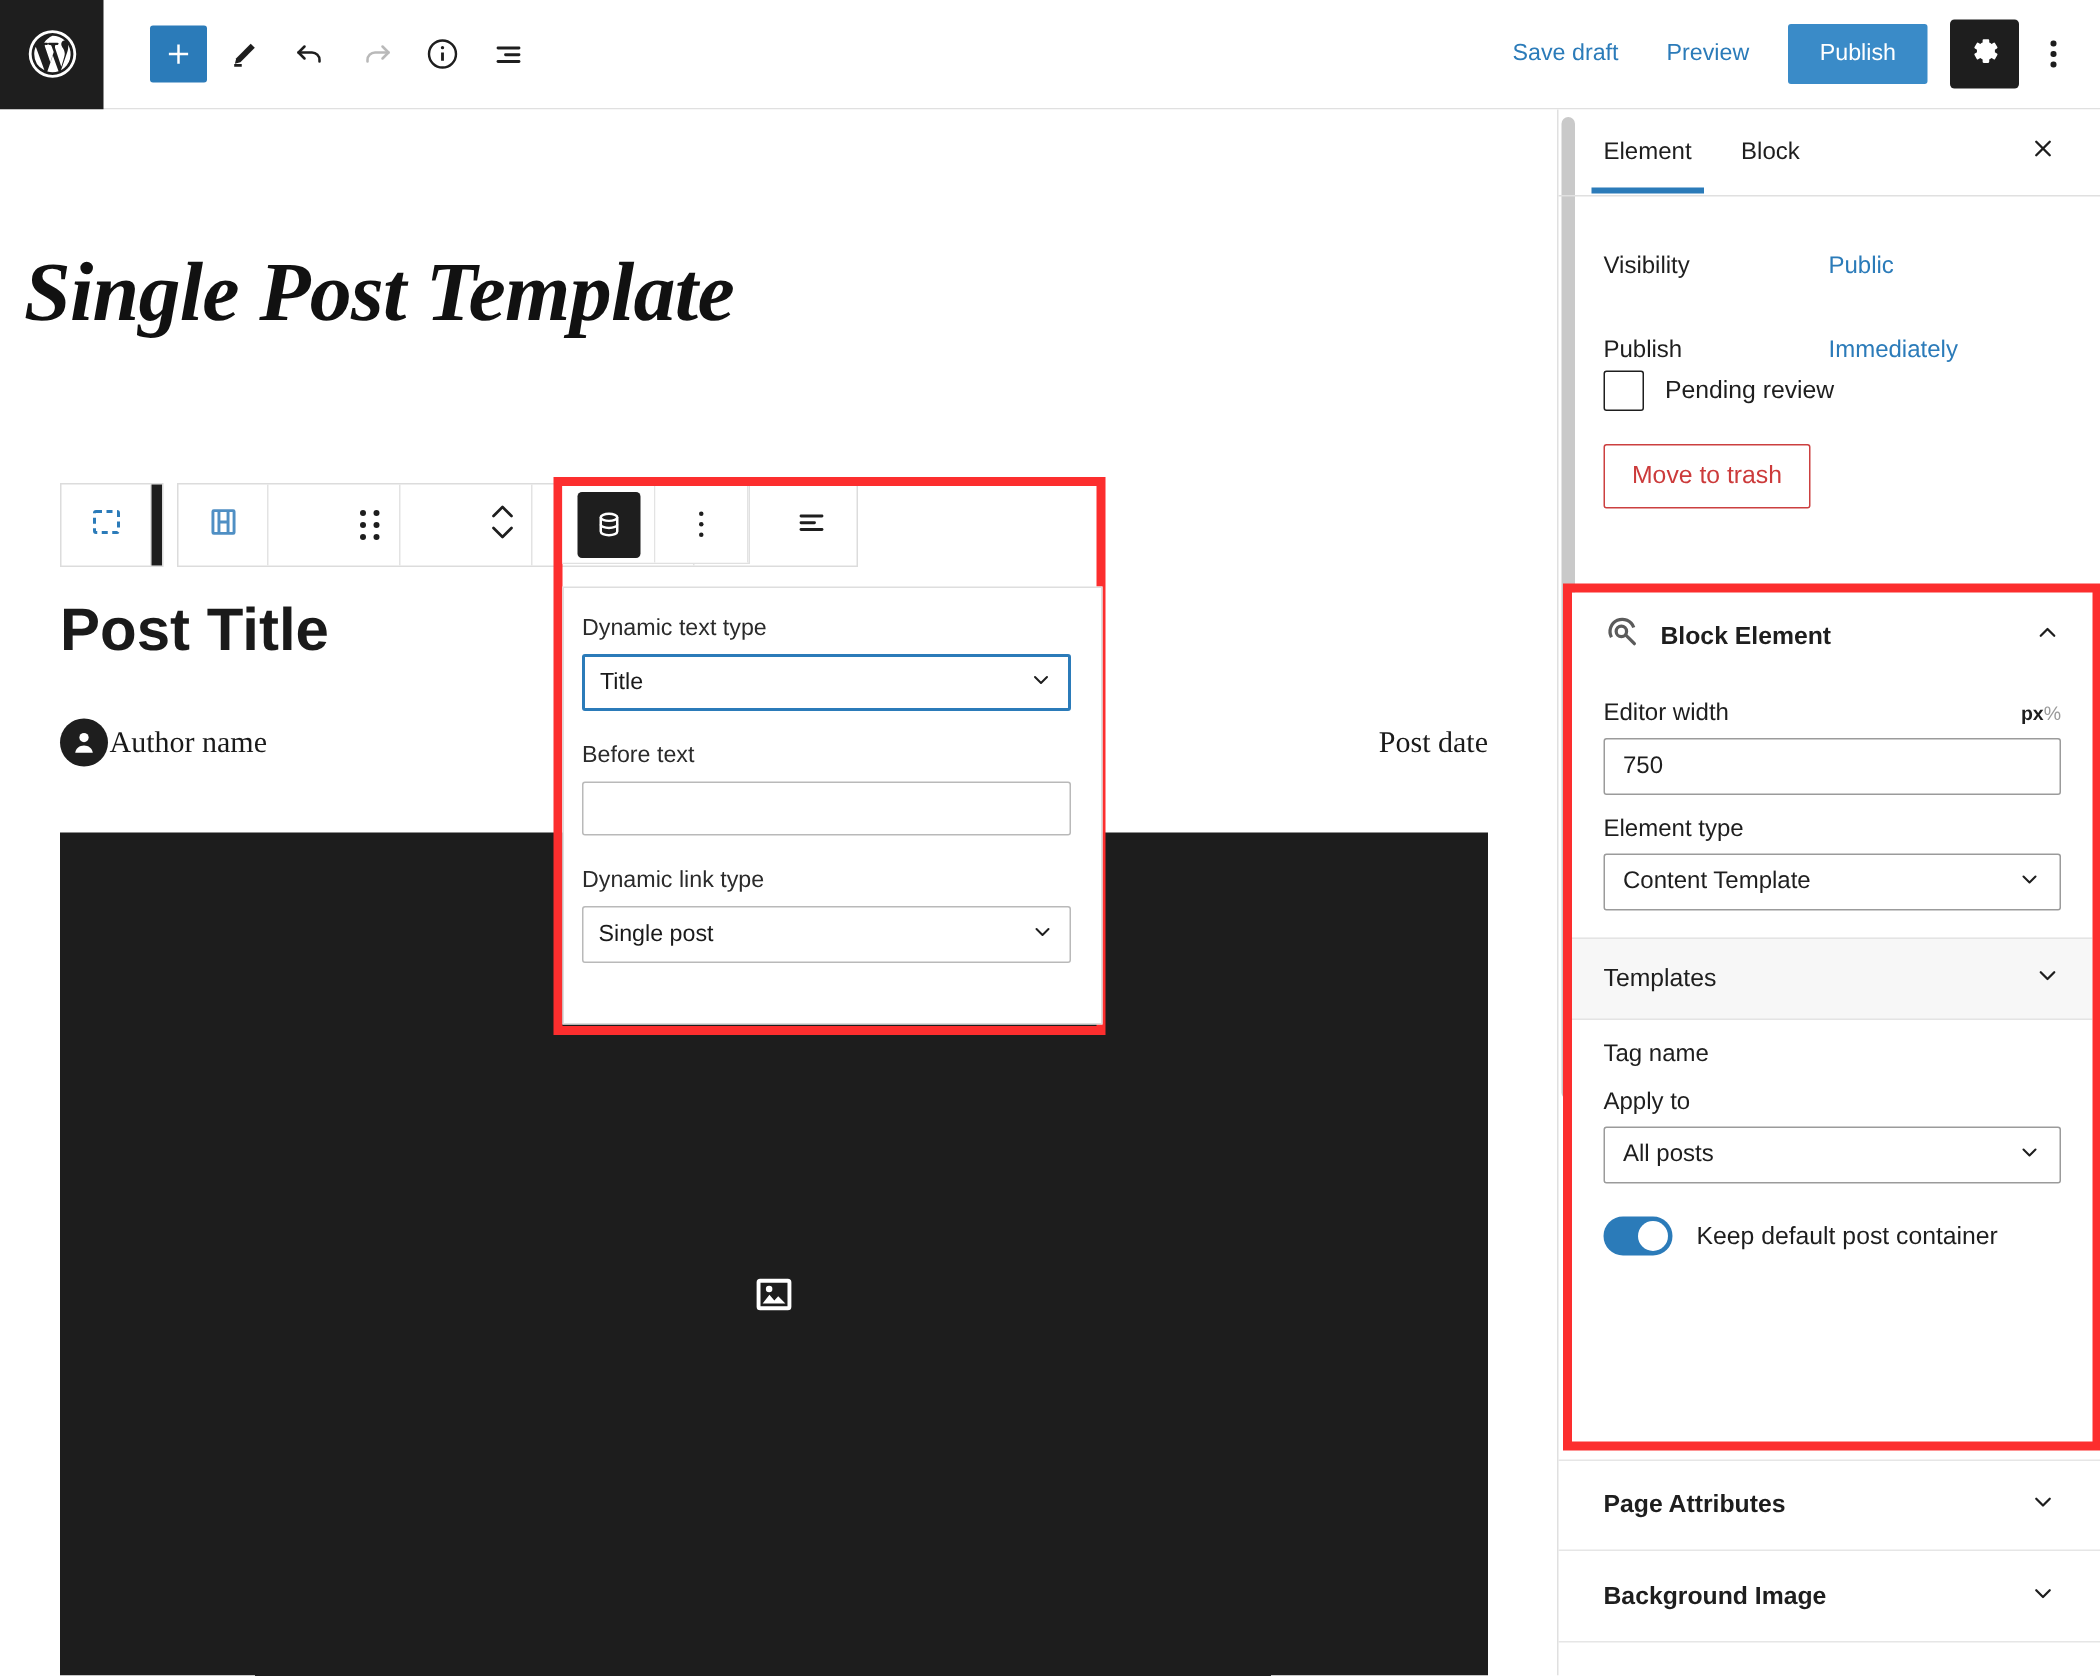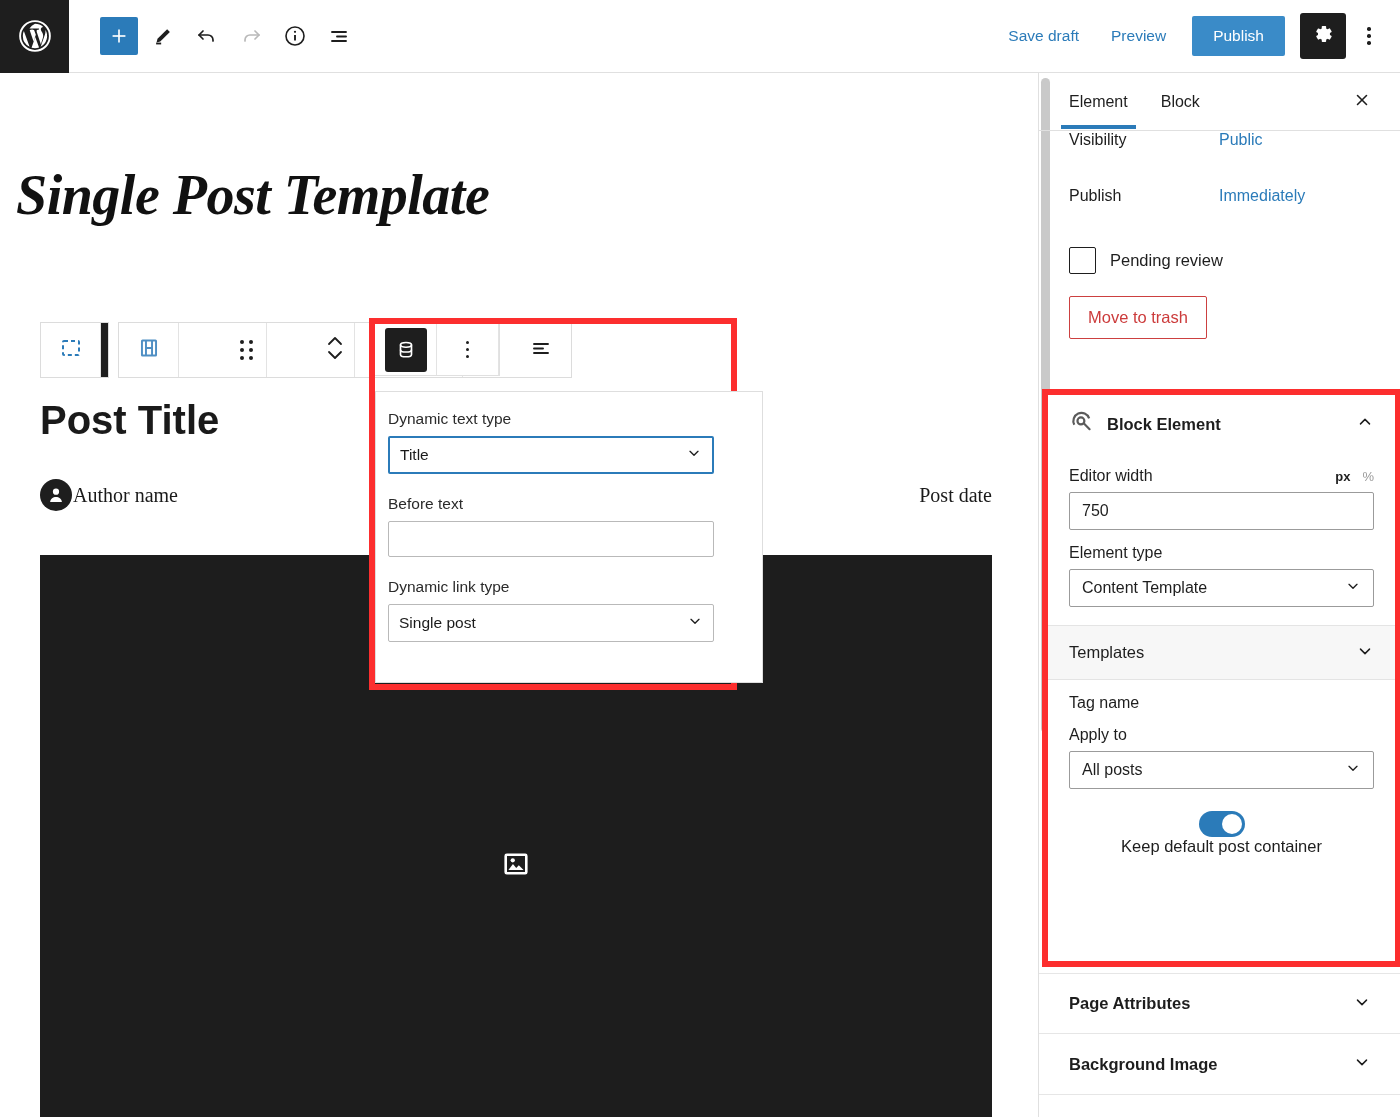--- a/index.html
+++ b/index.html
@@ -129,21 +129,21 @@
   .dyn-tb-cell {
     width: 62px; display: flex; align-items: center; justify-content: center;
     border-right: 1px solid #e3e3e3; cursor: pointer; background: #fff;
   }
   .dyn-tb-cell:last-child { border-right: 1px solid #e3e3e3; }
   .dbase-btn {
     width: 42px; height: 44px; background: #1e1e1e; border-radius: 3px;
     display: flex; align-items: center; justify-content: center;
   }
   .dyn-panel {
-    position: absolute; left: 375px; top: 318px; width: 388px; height: 292px;
+    position: absolute; left: 375px; top: 318px; width: 360px; height: 292px;
     background: #ffffff; border: 1px solid #dedede; z-index: 41;
     padding: 18px 12px 0 12px; overflow: hidden;
   }
   .dyn-shadow {
     position: absolute; left: 723px; top: 483px; width: 12px; height: 132px;
     background: #1d1d1d; z-index: 39;
   }
   .fld-label {
     font-size: 15.5px; color: #2b2b2b; margin-bottom: 8px;
     font-family: "Liberation Sans", sans-serif;
@@ -183,21 +183,21 @@
   .sb-tab.active::after {
     content: ""; position: absolute; left: -8px; right: -8px; bottom: -1px;
     height: 4px; background: #2b7bb9;
   }
   .sb-close {
     margin-left: auto; margin-right: 22px; width: 32px; height: 32px;
     display: flex; align-items: center; justify-content: center; cursor: pointer;
   }
 
   .sb-row {
-    display: flex; align-items: flex-start; padding: 0 30px; height: 56px;
+    display: flex; align-items: flex-end; padding: 0 30px; height: 56px;
     font-size: 16px; color: #1e1e1e;
   }
   .sb-row .key { width: 150px; }
   .sb-row .val { color: #2b7bb9; cursor: pointer; }
   .sb-check-row { display: flex; align-items: center; padding: 4px 30px 0 30px; gap: 14px; }
   .checkbox {
     width: 27px; height: 27px; border: 1.5px solid #1e1e1e; background: #fff;
     border-radius: 2px; cursor: pointer; flex: 0 0 auto;
   }
   .sb-check-row .lbl { font-size: 16.5px; color: #1e1e1e; }
@@ -218,21 +218,21 @@
   }
   .be-head {
     display: flex; align-items: center; height: 58px; gap: 12px; cursor: pointer;
   }
   .be-head .title { font-size: 16.5px; font-weight: 700; color: #1e1e1e; }
   .be-head .chev { margin-left: auto; }
   .be-lbl {
     font-size: 16px; color: #1e1e1e; display: flex; align-items: baseline;
     margin-top: 14px; margin-bottom: 7px;
   }
-  .unit-toggle { margin-left: auto; display: flex; gap: 12px; align-items: flex-end; }
+  .unit-toggle { margin-left: auto; display: flex; align-items: flex-end; }
   .unit-toggle span { font-size: 13px; color: #9a9a9a; cursor: pointer; }
   .unit-toggle span.on { color: #1e1e1e; font-weight: 700; }
   .be-input {
     width: 100%; height: 38px; border: 1px solid #9b9b9b; border-radius: 2px;
     font-size: 16px; padding: 0 12px; color: #1e1e1e; font-family: inherit;
     background: #fff;
   }
   .be-select {
     width: 100%; height: 38px; border: 1px solid #9b9b9b; border-radius: 2px;
     background: #fff; display: flex; align-items: center; padding: 0 12px;
@@ -240,21 +240,21 @@
   }
   .be-select .chev { margin-left: auto; }
   .acc-row {
     margin-top: 18px; background: #f7f7f7; border-top: 1px solid #e4e4e4;
     border-bottom: 1px solid #e4e4e4; height: 55px;
     display: flex; align-items: center; padding: 0 21px; cursor: pointer;
     margin-left: -21px; margin-right: -21px;
   }
   .acc-row .t { font-size: 16.5px; color: #1e1e1e; }
   .acc-row .chev { margin-left: auto; }
-  .toggle-row { display: flex; align-items: center; margin-top: 22px; flex-direction: column; }
+  .toggle-row { display: flex; align-items: center; gap: 16px; margin-top: 22px; }
   .toggle {
     width: 46px; height: 26px; border-radius: 13px; background: #2b7bb9;
     position: relative; cursor: pointer; flex: 0 0 auto;
   }
   .toggle .knob {
     position: absolute; right: 3px; top: 3px; width: 20px; height: 20px;
     border-radius: 50%; background: #fff;
   }
   .toggle-row .lbl { font-size: 16.5px; color: #1e1e1e; }
 

